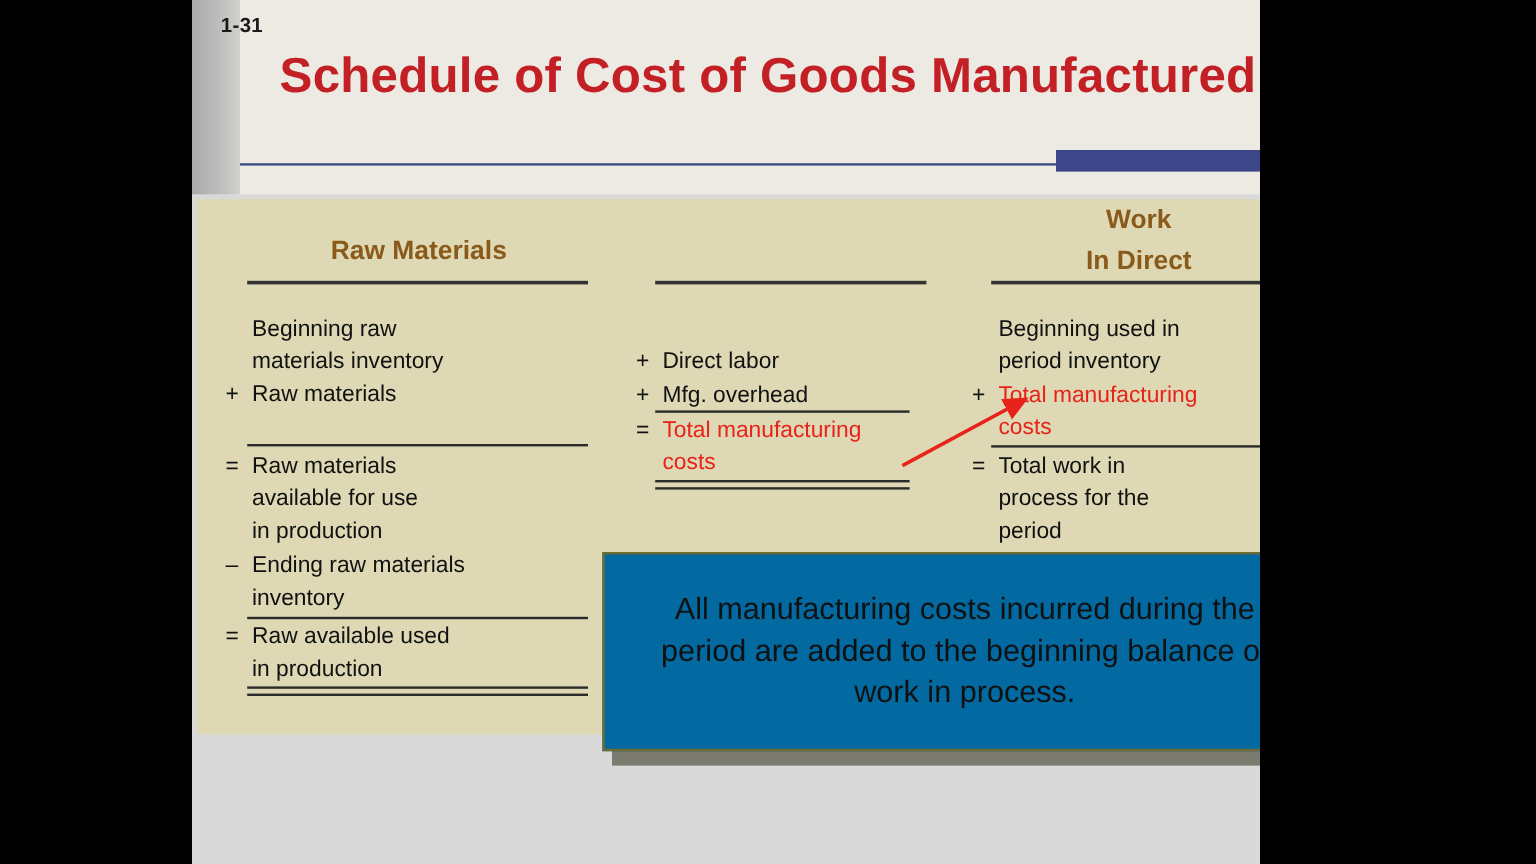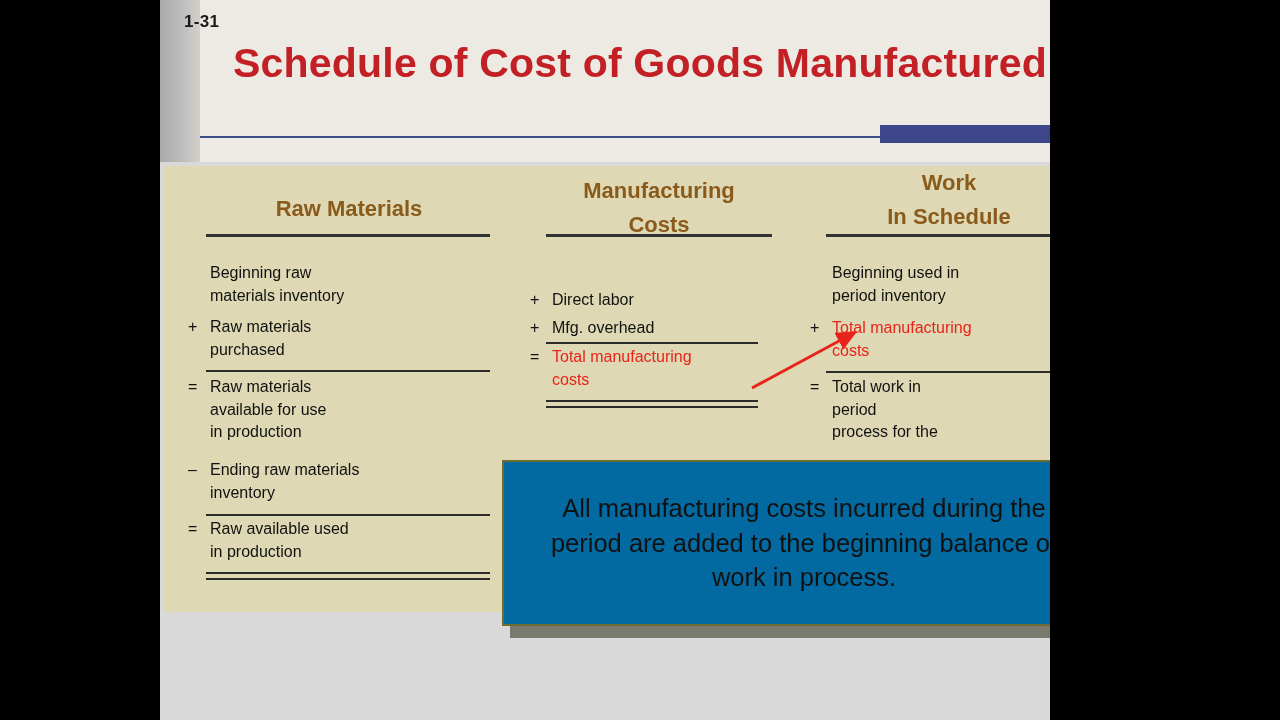--- a/index.html
+++ b/index.html
@@ -95,21 +95,21 @@
     line-height: 1.55;
   }
   .col-rule {
     position: absolute;
     height: 3px;
     background: #333;
   }
 
   .entry {
     position: absolute;
-    font-size: 16px;
+    font-size: 19px;
     color: #111;
     line-height: 1.42;
   }
   .entry .op {
     position: absolute;
     left: 0;
     top: 0;
     width: 16px;
     text-align: left;
   }
@@ -193,21 +193,20 @@
       <span class="txt">
         <span>Beginning raw</span>
         <span class="ind">materials inventory</span>
       </span>
     </div>
 
     <div class="entry" style="left:24px; top:150px; width:300px;">
       <span class="op">+</span>
       <span class="txt">
         <span>Raw materials</span>
-        <span class="ind">purchased</span>
       </span>
     </div>
     <div class="rule" style="left:42px; top:204px; width:284px;"></div>
 
     <div class="entry" style="left:24px; top:210px; width:300px;">
       <span class="op">=</span>
       <span class="txt">
         <span>Raw materials</span>
         <span class="ind">available for use</span>
         <span class="ind">in production</span>
@@ -226,24 +225,20 @@
     <div class="entry" style="left:24px; top:352px; width:320px;">
       <span class="op">=</span>
       <span class="txt">
         <span>Raw available used</span>
         <span class="ind">in production</span>
       </span>
     </div>
     <div class="rule" style="left:42px; top:406px; width:284px;"></div>
     <div class="rule" style="left:42px; top:412px; width:284px;"></div>
 
-    <div class="col-head" style="left:380px; top:8px; width:230px;">
-      <span>Manufacturing</span><br>
-      <span>Costs</span>
-    </div>
     <div class="col-rule" style="left:382px; top:68px; width:226px;"></div>
 
     <div class="entry" style="left:366px; top:123px; width:250px;">
       <span class="op">+</span>
       <span class="txt">Direct labor</span>
     </div>
     <div class="entry" style="left:366px; top:151px; width:250px;">
       <span class="op">+</span>
       <span class="txt">Mfg. overhead</span>
     </div>
@@ -254,21 +249,21 @@
       <span class="txt">
         <span>Total manufacturing</span>
         <span class="ind">costs</span>
       </span>
     </div>
     <div class="rule" style="left:382px; top:234px; width:212px;"></div>
     <div class="rule" style="left:382px; top:240px; width:212px;"></div>
 
     <div class="col-head" style="left:660px; top:0; width:250px;">
       <span>Work</span><br>
-      <span>In Schedule</span>
+      <span>In Direct</span>
     </div>
     <div class="col-rule" style="left:662px; top:68px; width:246px;"></div>
 
     <div class="entry" style="left:646px; top:96px; width:270px;">
       <span class="op"></span>
       <span class="txt">
         <span>Beginning used in</span>
         <span class="ind">period inventory</span>
       </span>
     </div>
@@ -279,22 +274,22 @@
         <span>Total manufacturing</span>
         <span class="ind">costs</span>
       </span>
     </div>
     <div class="rule" style="left:662px; top:205px; width:246px;"></div>
 
     <div class="entry" style="left:646px; top:210px; width:280px;">
       <span class="op">=</span>
       <span class="txt">
         <span>Total work in</span>
+        <span class="ind">process for the</span>
         <span class="ind">period</span>
-        <span class="ind">process for the</span>
       </span>
     </div>
 
     <svg id="arrow-svg" viewBox="0 0 130 80">
       <defs>
         <marker id="ah" markerWidth="7" markerHeight="7" refX="5" refY="3.2" orient="auto">
           <path d="M0,0 L7,3.2 L0,6.4 z" fill="#e8231a"></path>
         </marker>
       </defs>
       <line x1="8" y1="72" x2="108" y2="18" stroke="#e8231a" stroke-width="3" marker-end="url(#ah)"></line>

